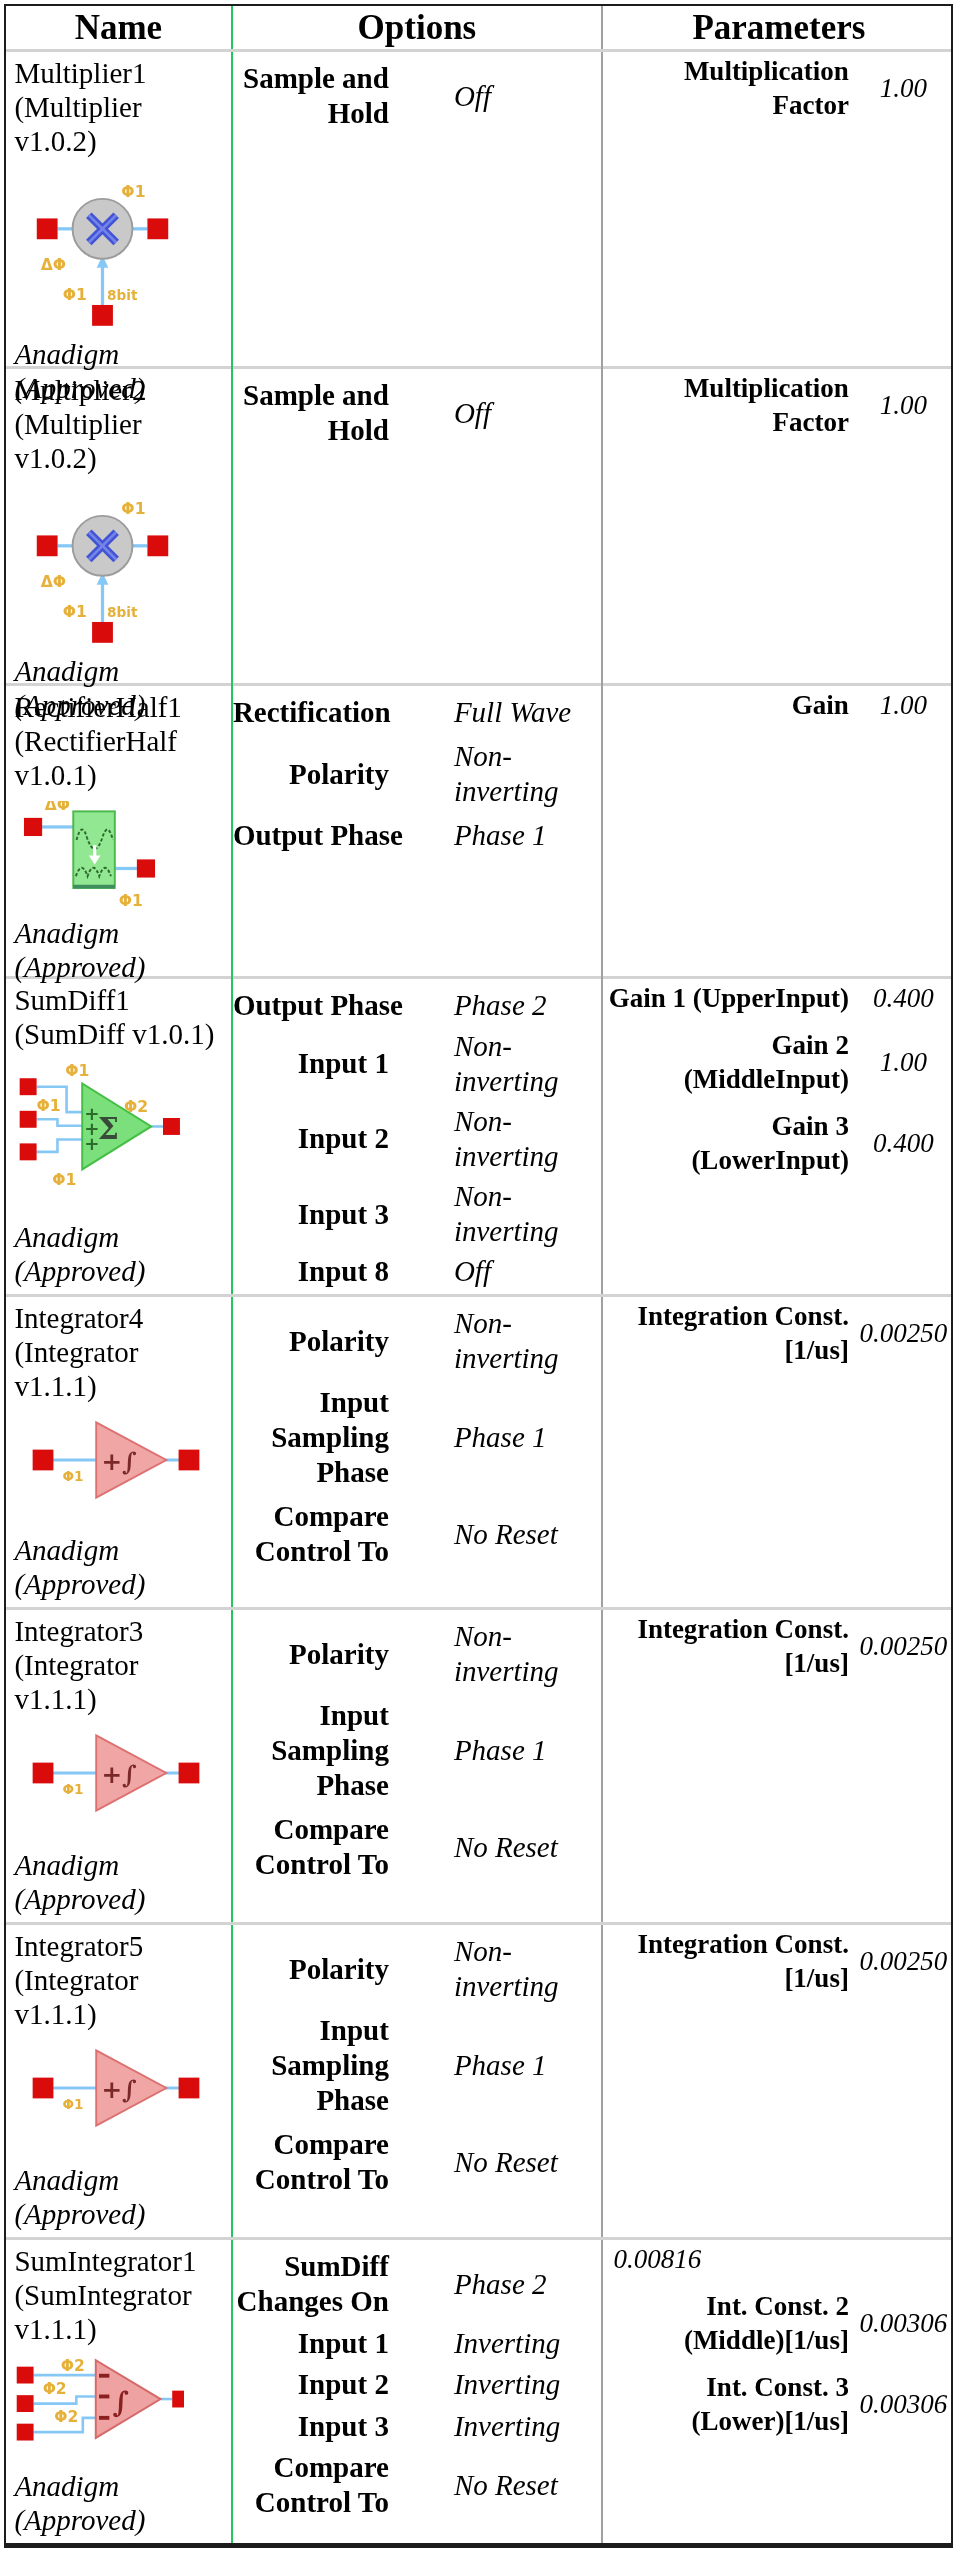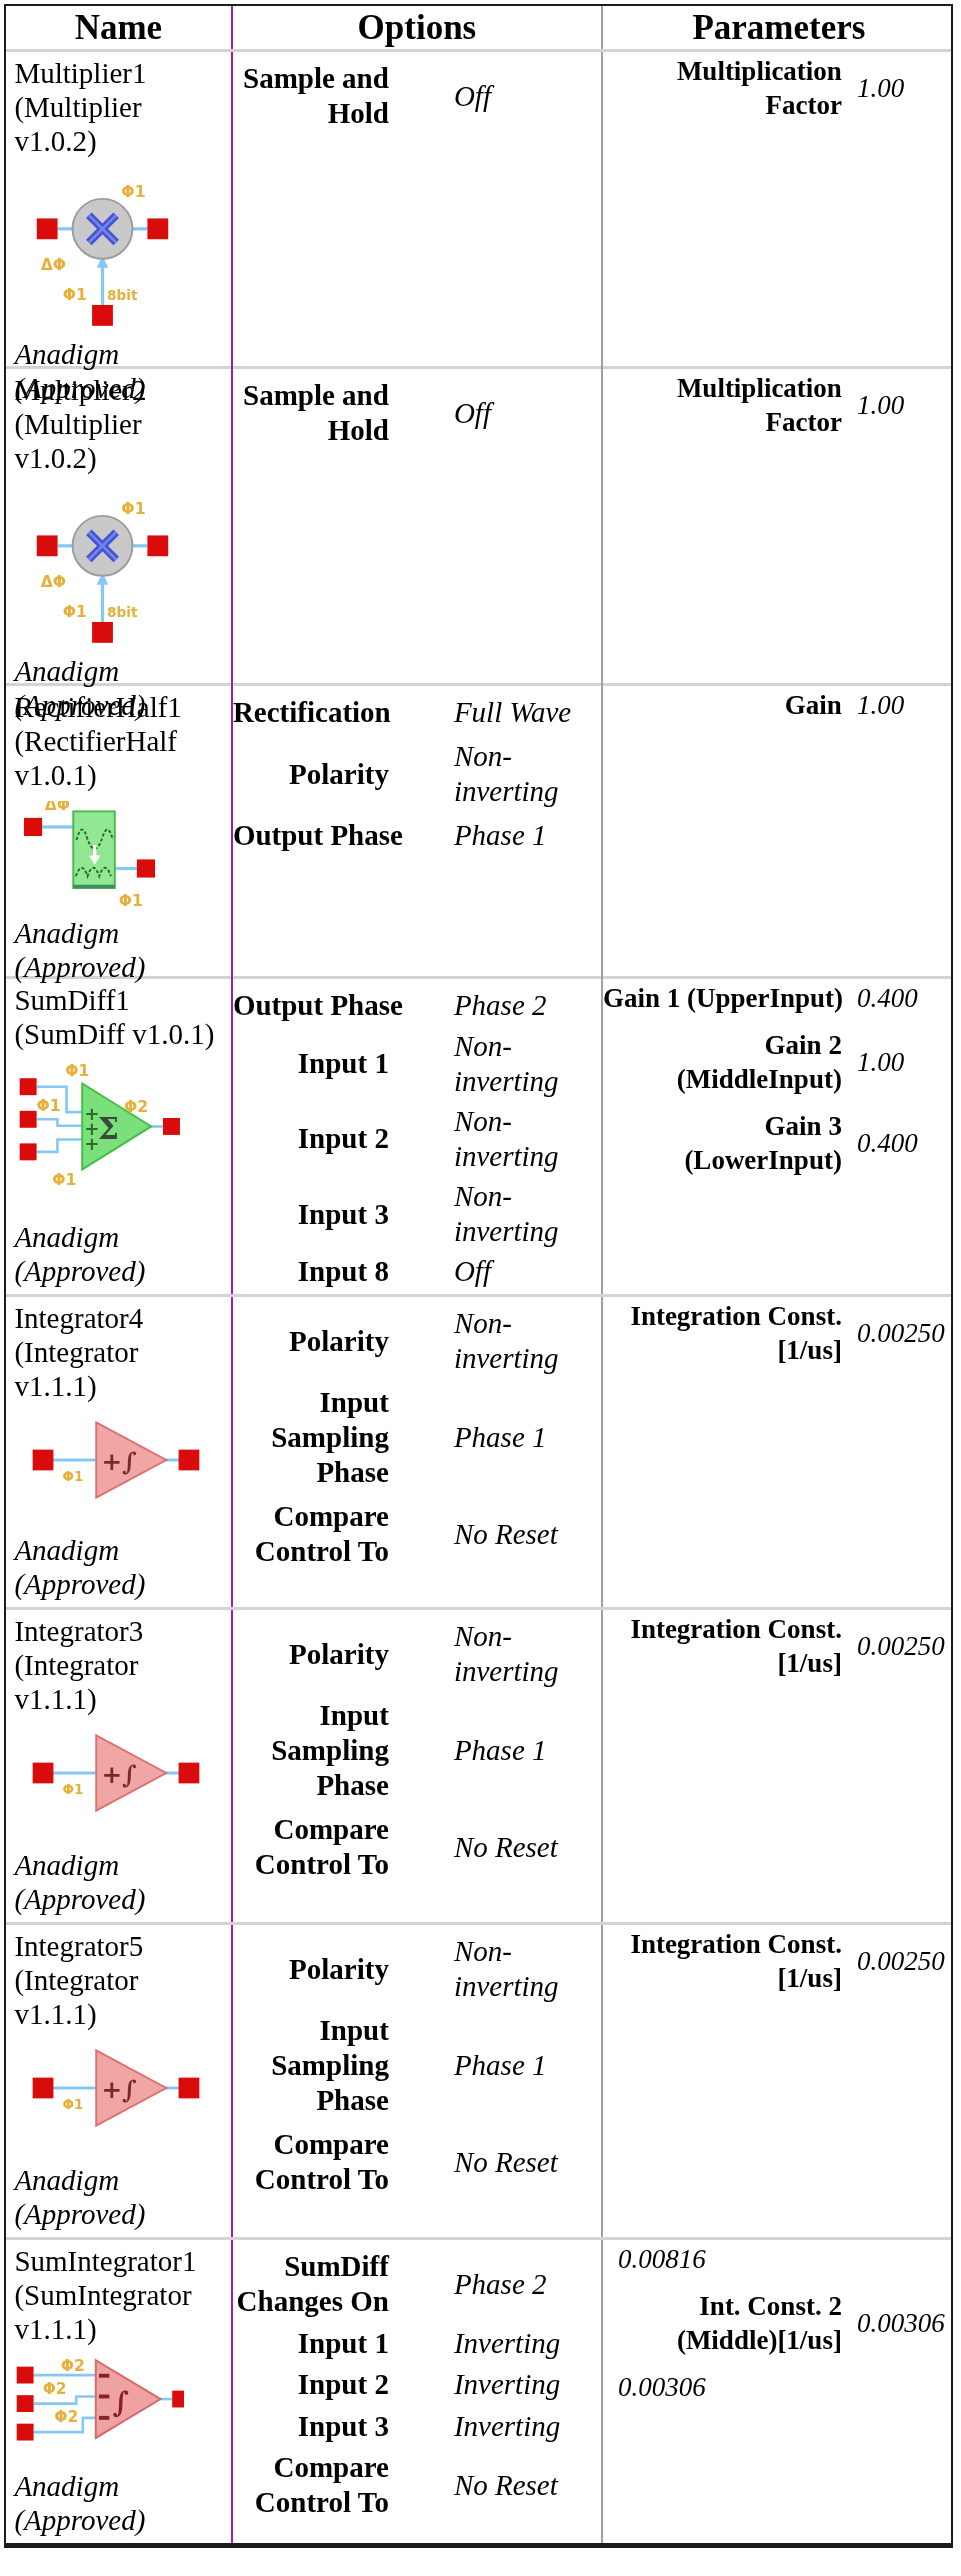--- a/index.html
+++ b/index.html
@@ -16,21 +16,21 @@
     border:2px solid #1c1c1c;
     border-bottom-width:5.9px;
     background:#fff;
   }
   .hrow,.row{
     display:grid;
     grid-template-columns:227px 370px 352px;
   }
   .row{border-top:3.3px solid #d3d3d3;}
   .cell{min-width:0;}
-  .c1{border-right:2px solid #a21caf;}
+  .c1{border-right:2px solid #22c55e;}
   .c2{border-right:2px solid #a0a0a0;}
   .hcell{
     font-weight:bold;
     font-size:35px;
     line-height:39px;
     text-align:center;
     padding:2.6px 0 2px 0;
   }
   
   .name-cell{
@@ -44,21 +44,21 @@
   .ic{display:block;}
   
   .opt-cell{display:flex;flex-direction:column;padding:9px 0 0 0;}
   .opt-item{display:flex;align-items:center;gap:48px;}
   .opt-lab{flex:1 1 auto;min-width:0;text-align:right;font-weight:bold;font-size:29px;line-height:35px;}
   .opt-val{flex:0 0 147px;margin-left:17px;font-style:italic;font-size:29px;line-height:35px;text-align:left;}
   
   .par-cell{display:flex;flex-direction:column;gap:13px;padding:2px 0 0 0;}
   .par-item{display:flex;align-items:center;}
   .par-lab{flex:1 1 auto;min-width:0;text-align:right;font-weight:bold;font-size:27px;line-height:34px;}
-  .par-val{flex:0 0 98px;margin-left:15px;padding-right:5.2px;font-style:italic;font-size:27px;line-height:34px;text-align:left;white-space:pre;}
+  .par-val{flex:0 0 98px;margin-left:8px;padding-right:5.2px;font-style:italic;font-size:27px;line-height:34px;text-align:center;white-space:pre;}
   
   .wire{stroke:#86c8f5;stroke-width:5;fill:none;}
   .wire4{stroke:#86c8f5;stroke-width:4;fill:none;}
   .port{fill:#d90b0b;}
   .ilab{font:bold 24px "DejaVu Sans",sans-serif;fill:#e6b13a;}
   .ilab-sm{font:bold 21px "DejaVu Sans",sans-serif;fill:#e6b13a;}
 </style>
 </head>
 <body>
 
@@ -475,20 +475,22 @@
 
       <div class="par-item">
         <div class="par-val">0.00816</div>
       </div>
       <div class="par-item">
         <div class="par-lab t">Int. Const. 2
 (Middle)[1/us]</div>
         <div class="par-val">0.00306</div>
       </div>
       <div class="par-item">
+        <div class="par-lab t">Int. Const. 3
+(Lower)[1/us]</div>
         <div class="par-val">0.00306</div>
       </div>
     </div>
         </div>
       </div>
   </div>
 </div>
 
 
 </body></html>

